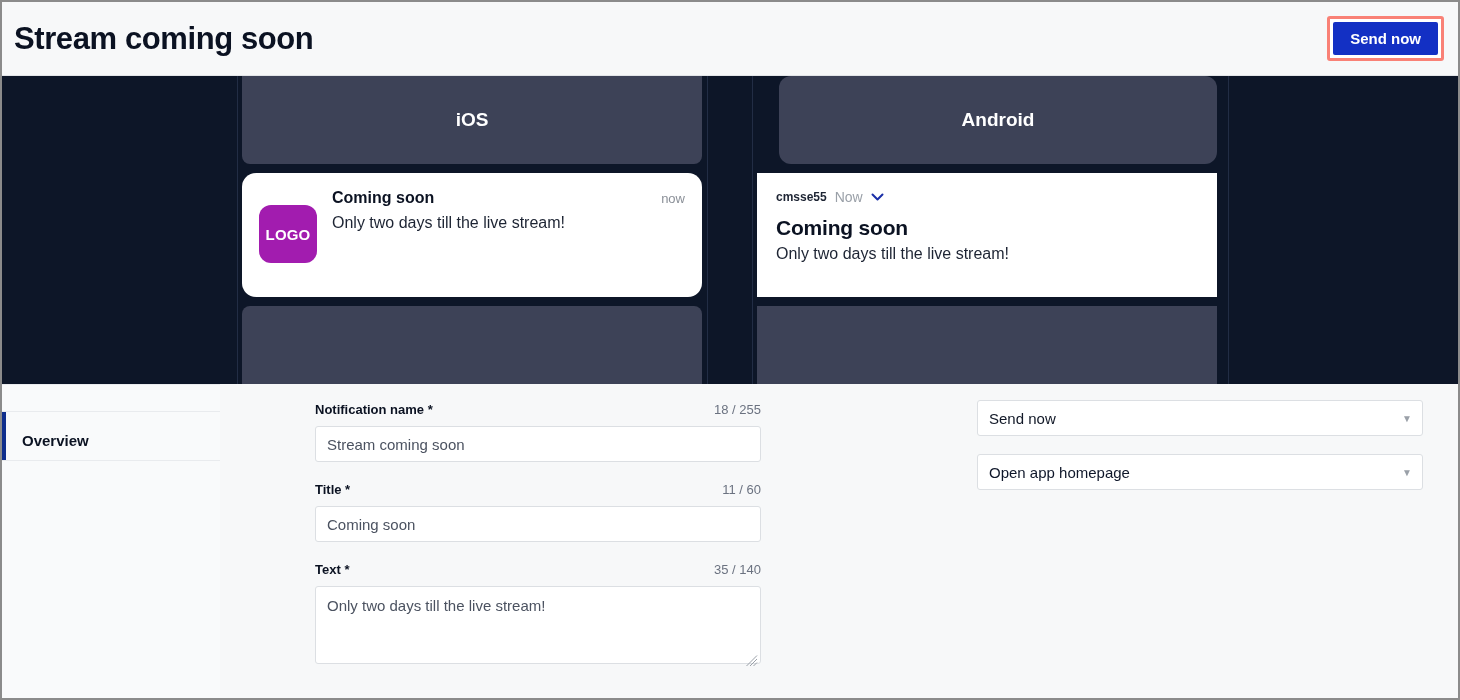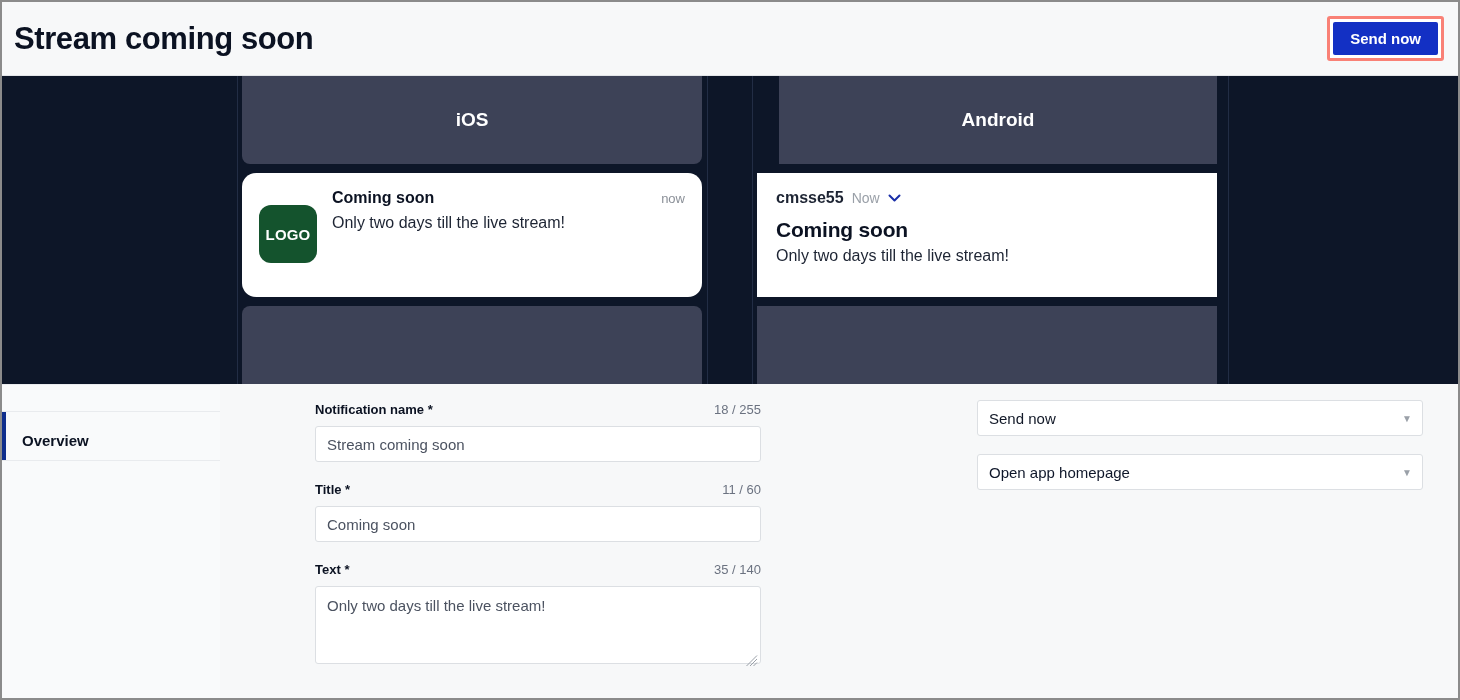--- a/index.html
+++ b/index.html
@@ -104,42 +104,42 @@
     height: 88px;
     background: #3d4257;
     border-radius: 0 0 8px 8px;
     display: flex;
     align-items: center;
     justify-content: center;
     color: #ffffff;
     font-size: 19px;
     font-weight: bold;
   }
-  .platform-head.sq { border-radius: 0; margin-left: 22px; }
+  .platform-head.sq { border-radius: 12px; margin-left: 22px; }
 
   .filler {
     flex: 1;
     background: #3d4257;
     border-radius: 8px 8px 0 0;
   }
   .filler.sq { border-radius: 0; }
 
   
   .ios-card {
     background: #ffffff;
     border-radius: 14px;
     padding: 16px 17px 18px 17px;
     display: flex;
     gap: 15px;
     min-height: 124px;
   }
   .ios-logo {
     width: 58px;
     height: 58px;
-    background: #14532d;
+    background: #a21caf;
     border-radius: 12px;
     color: #ffffff;
     font-size: 15px;
     font-weight: bold;
     display: flex;
     align-items: center;
     justify-content: center;
     flex: none;
     align-self: center;
     letter-spacing: 0.2px;
@@ -174,21 +174,21 @@
     border-radius: 0;
     padding: 16px 19px 20px 19px;
     min-height: 124px;
   }
   .android-meta {
     display: flex;
     align-items: center;
     gap: 8px;
   }
   .android-app {
-    font-size: 16px;
+    font-size: 12px;
     font-weight: bold;
     color: #1d2433;
   }
   .android-time {
     font-size: 14px;
     color: #9aa0a8;
   }
   .chevron-icon { display: flex; align-items: center; }
   .android-title {
     font-size: 21px;

